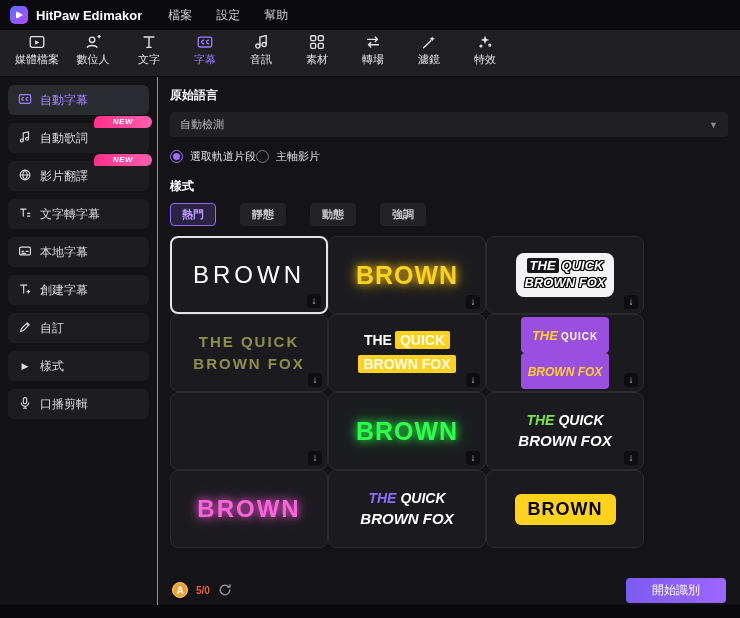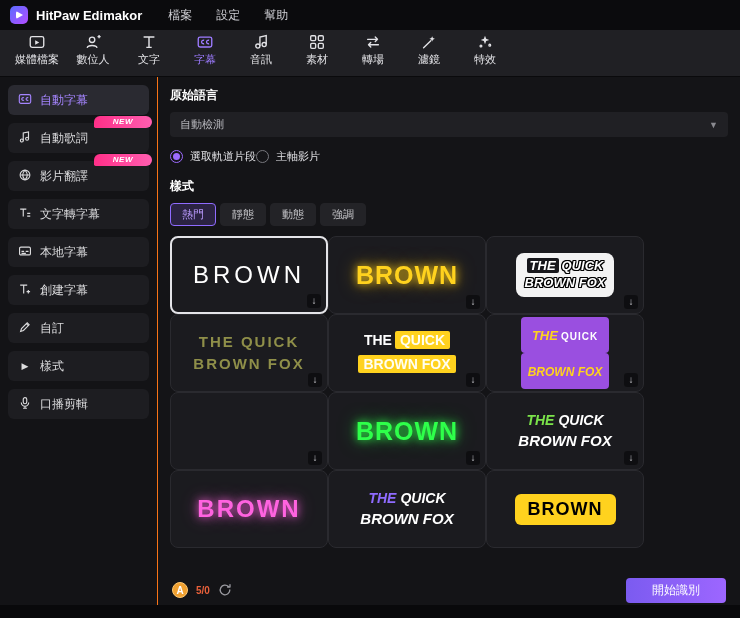--- a/index.html
+++ b/index.html
@@ -36,21 +36,21 @@
   .content { flex:1; display:flex; flex-direction:column; padding:10px 12px 0 12px; border-left:1px solid #f97316; min-width:0; background:#141417; }
   .sec-label { font-size:12px; font-weight:bold; color:#ffffff; }
   .dropdown { margin-top:8px; height:25px; background:#202024; border-radius:4px; display:flex; align-items:center; padding:0 10px; font-size:11px; color:#b9b9bf; }
   .dropdown .caret { margin-left:auto; font-size:9px; color:#8a8a90; }
   .radio-row { margin-top:12px; display:flex; font-size:11px; color:#e0e0e4; }
   .radio { display:flex; align-items:center; gap:7px; }
   .rdot { width:13px; height:13px; border-radius:50%; border:1.5px solid #77777d; position:relative; flex:none; }
   .radio.sel .rdot { border-color:#9d6bff; }
   .radio.sel .rdot::after { content:""; position:absolute; inset:2px; border-radius:50%; background:#9d6bff; }
   .style-label { margin-top:14px; }
-  .chips { margin-top:8px; display:flex; gap:4px; }
+  .chips { margin-top:8px; display:flex; gap:24px;font-weight:bold; }
   .chip { padding:3px 11px; background:#232327; border:1px solid #232327; border-radius:4px; font-size:11px; color:#c8c8cc; }
   .chip.active { background:#2b2342; border-color:#8f6bff; color:#bb9bff; }
   
   .grid { margin-top:10px; display:grid; grid-template-columns:repeat(3,158px); gap:0; overflow:hidden; flex:1; align-content:start; }
   .tile { height:78px; background:#1b1b1f; border:1px solid #2a2a2f; border-radius:8px; position:relative;
           display:flex; align-items:center; justify-content:center; overflow:hidden; }
   .tile.sel { border:2px solid #e4e4e8; }
   .dl { position:absolute; right:5px; bottom:4px; width:14px; height:14px; border-radius:3px; background:rgba(0,0,0,.45);
         color:#c9c9cf; font-size:10px; line-height:14px; text-align:center; }
   .t-plain { color:#fff; font-size:24px; letter-spacing:4px; font-weight:400; }

